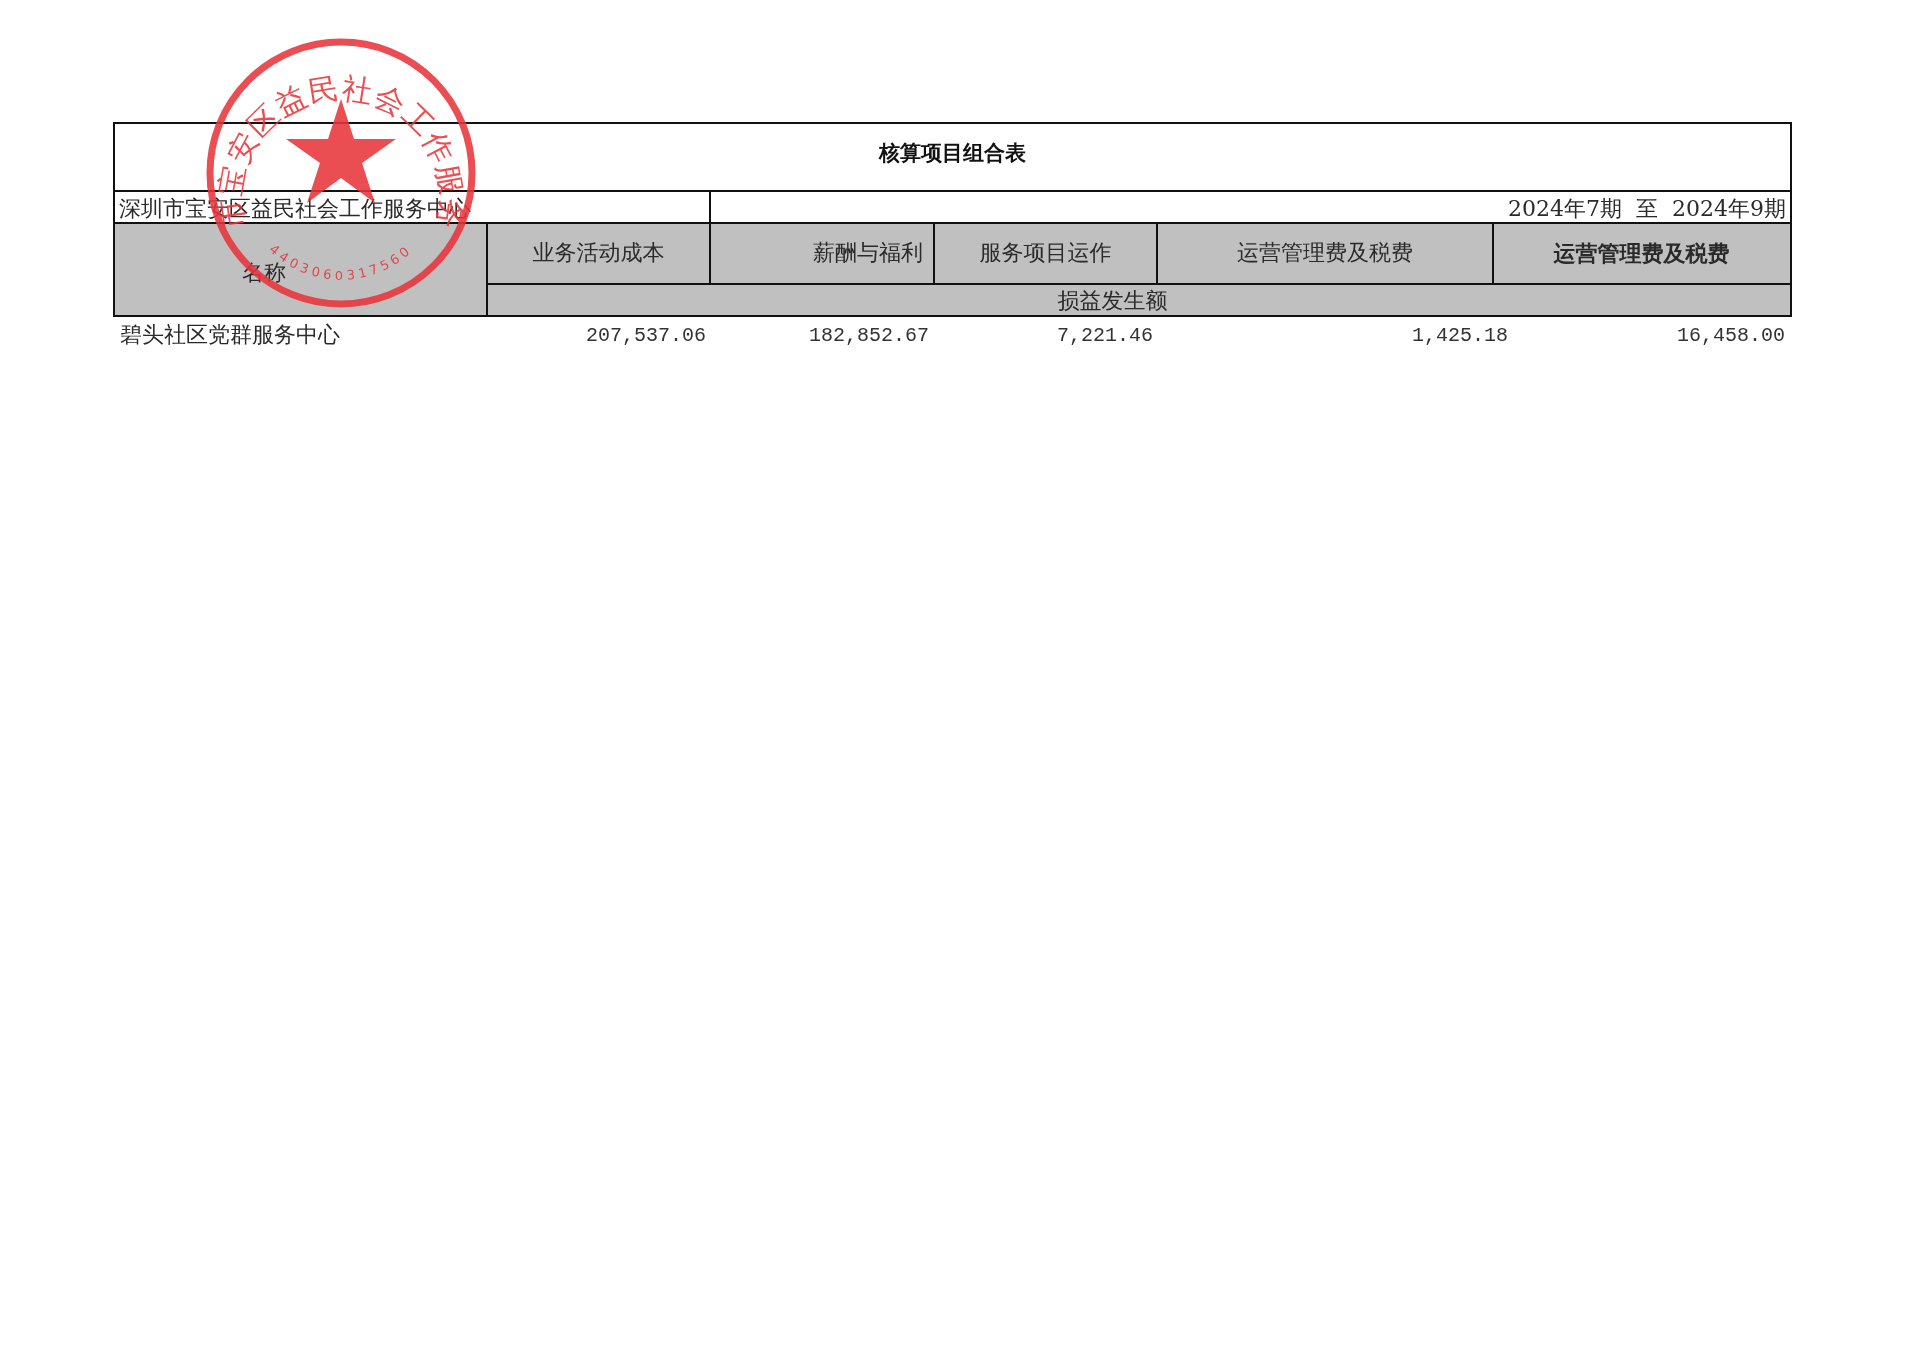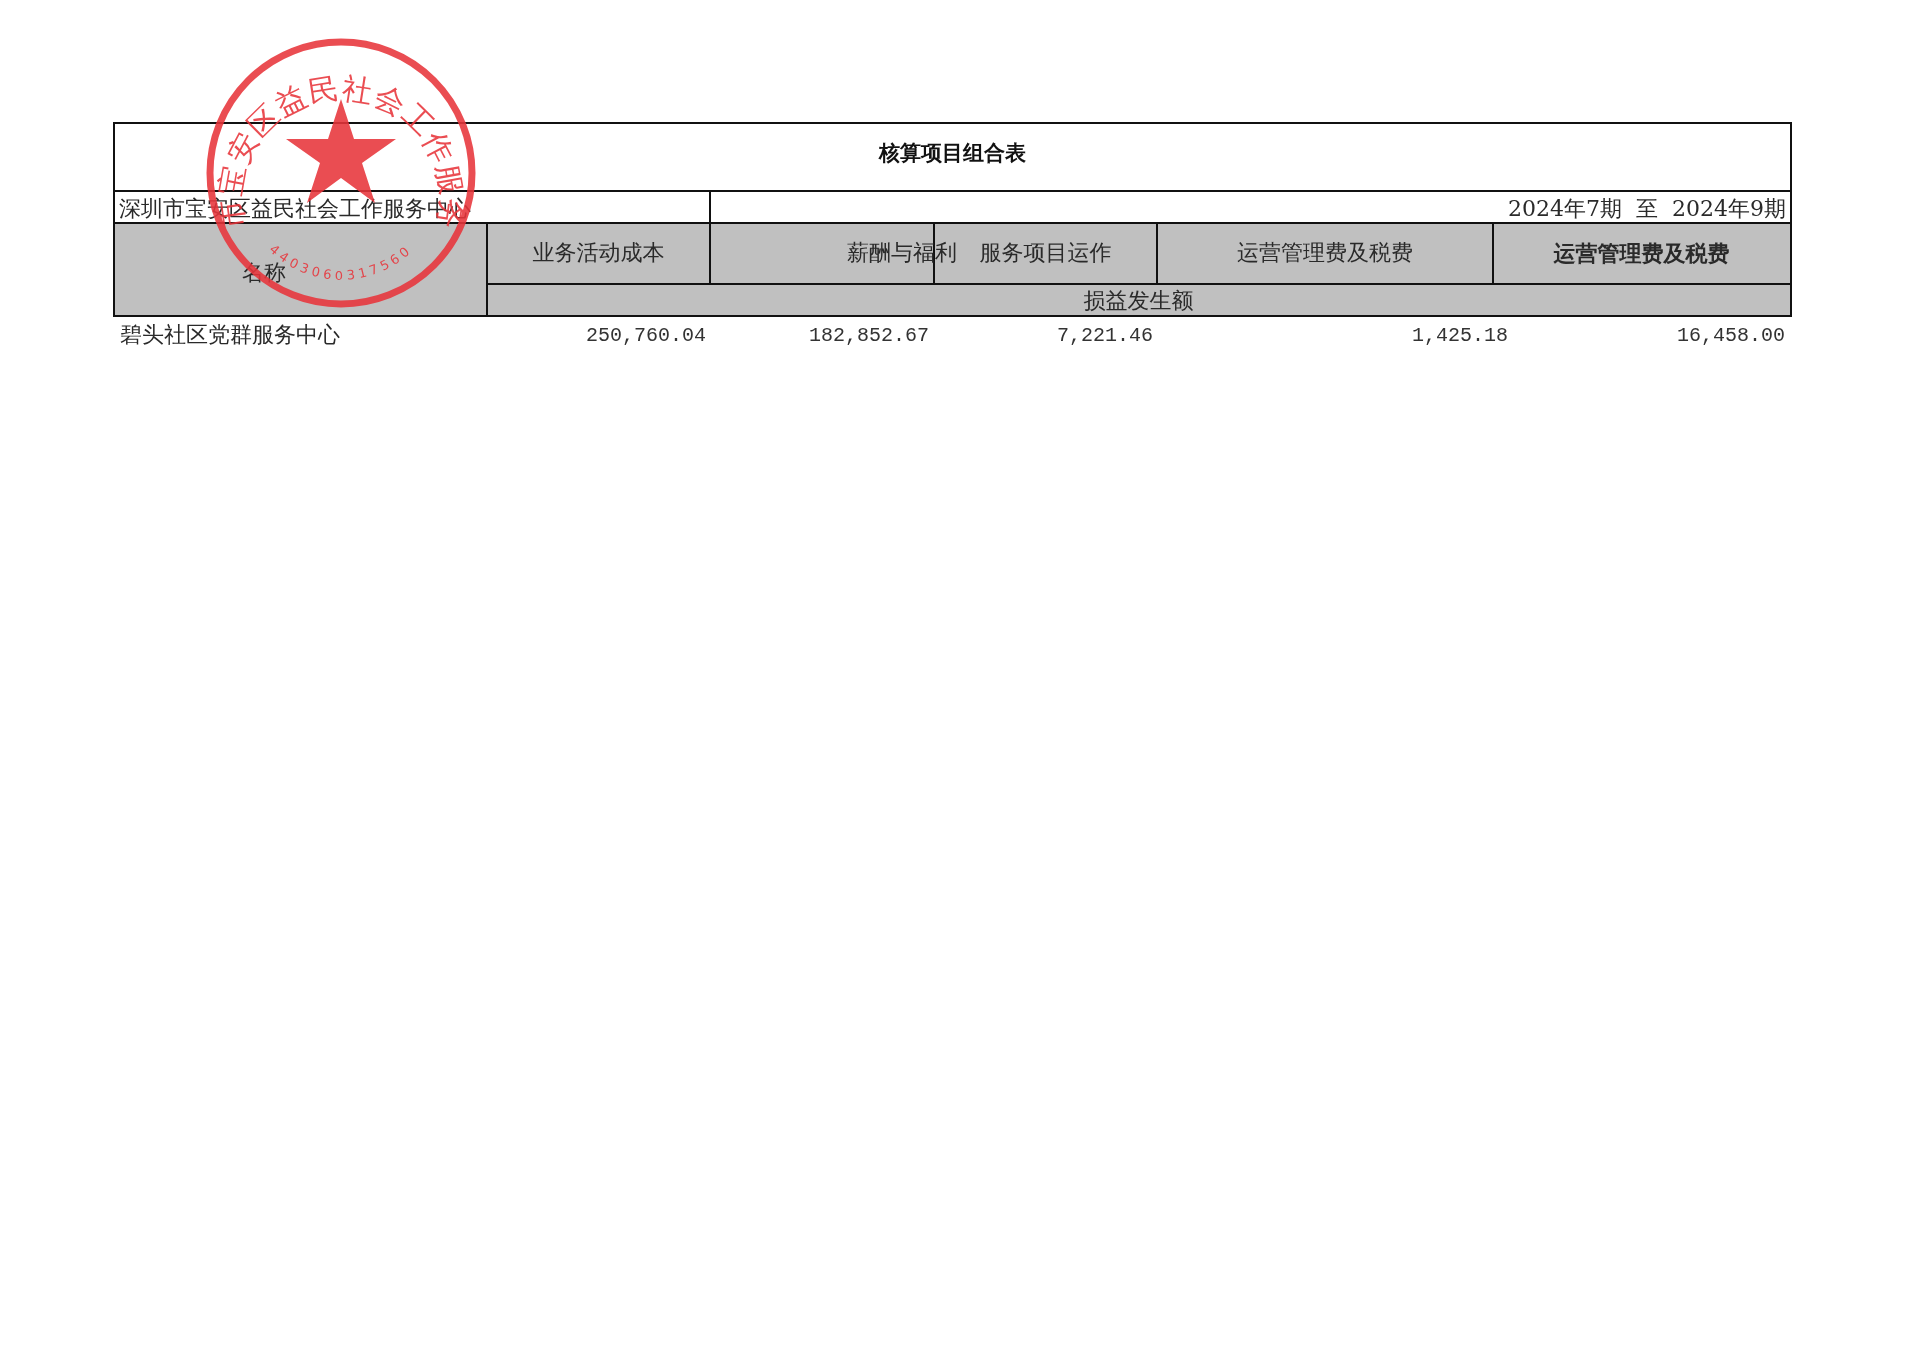--- a/index.html
+++ b/index.html
@@ -35,29 +35,29 @@
   <div class="line" style="left:1156px; top:223px; width:2px; height:61px;"></div>
   <div class="line" style="left:1492px; top:223px; width:2px; height:61px;"></div>
 
   <div class="cell-text title center" style="left:113px; width:1679px; top:143px;">核算项目组合表</div>
 
   <div class="cell-text" style="left:119px; top:198px;">深圳市宝安区益民社会工作服务中心</div>
   <div class="cell-text" style="right:134px; top:198px; white-space:pre;">2024年7期  至  2024年9期</div>
 
   <div class="cell-text center" style="left:113px; width:302px; top:262px;">名称</div>
   <div class="cell-text center" style="left:487px; width:223px; top:242px;">业务活动成本</div>
-  <div class="cell-text center" style="left:726px; width:268px; top:242px;padding-left:42px;">薪酬与福利</div>
+  <div class="cell-text center" style="left:692px; width:268px; top:242px;padding-left:42px;">薪酬与福利</div>
   <div class="cell-text center" style="left:934px; width:223px; top:242px;">服务项目运作</div>
   <div class="cell-text center" style="left:1157px; width:336px; top:242px;">运营管理费及税费</div>
   <div class="cell-text center" style="left:1493px; width:297px; top:242px;font-weight:bold;">运营管理费及税费</div>
-  <div class="cell-text center" style="left:487px; width:1303px; top:290px;">损益发生额</div>
+  <div class="cell-text center" style="left:461px; width:1303px; top:290px;">损益发生额</div>
 
   <div>
     <div class="cell-text" style="left:120px; top:324px;">碧头社区党群服务中心</div>
-    <div class="cell-text num" style="left:487px; width:219px; top:326px;">250,760.04</div>
+    <div class="cell-text num" style="left:487px; width:219px; top:326px;">207,537.06</div>
     <div class="cell-text num" style="left:710px; width:219px; top:326px;">182,852.67</div>
     <div class="cell-text num" style="left:934px; width:219px; top:326px;">7,221.46</div>
     <div class="cell-text num" style="left:1157px; width:351px; top:326px;">1,425.18</div>
     <div class="cell-text num" style="left:1493px; width:292px; top:326px;">16,458.00</div>
   </div>
 
   <svg class="stamp" viewBox="0 0 272 272">
     <defs>
       <path id="arcTop" d="M 40,190 A 100,100 0 1,1 232,190" fill="none"></path>
       <path id="arcBottom" d="M 52,200 A 104,104 0 0,0 220,200" fill="none"></path>

